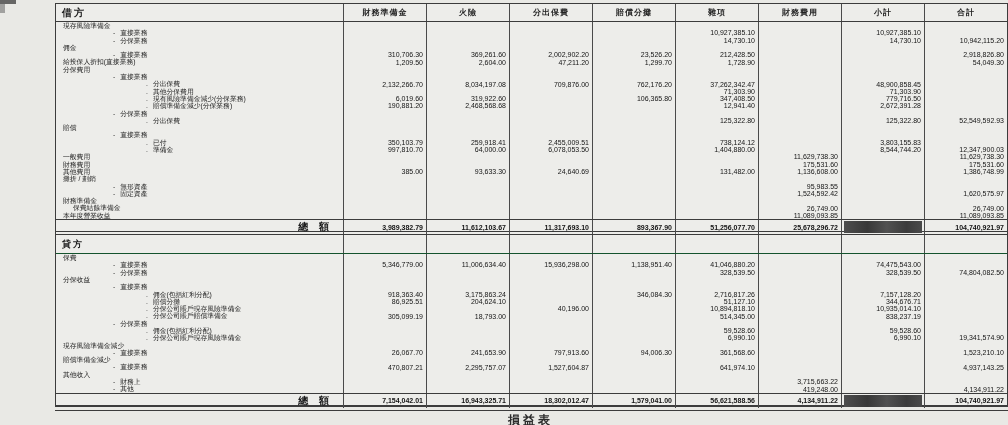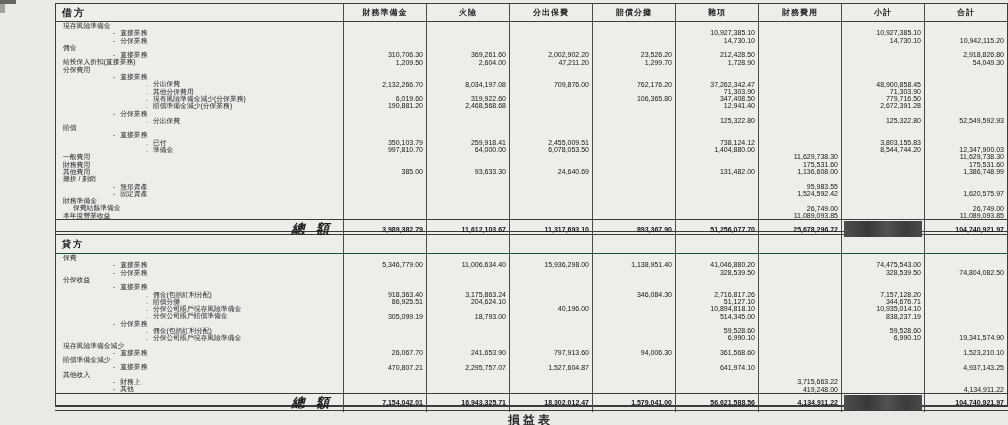--- a/index.html
+++ b/index.html
@@ -46,22 +46,22 @@
     font-size:7px;padding-right:3px;box-sizing:border-box;
     font-family:"Liberation Sans", sans-serif;color:#141414;
     white-space:nowrap;position:relative;
   }
 
   .total-row{
     display:grid;grid-template-columns:287px repeat(8,1fr);height:11px;
     border-top:1px solid #3c3c3c;border-bottom:1px solid #3c3c3c;align-items:center;
   }
   .total-row .tlabel{
-    font-size:13px;font-weight:bold;letter-spacing:4px;
-    display:flex;justify-content:flex-end;padding-right:10px;font-style:italic;
+    font-size:10px;font-weight:bold;letter-spacing:4px;
+    display:flex;justify-content:flex-end;padding-right:10px;
   }
   .total-row .vcell{font-weight:bold;font-size:7px;}
   .redact-block{
     position:absolute;left:2px;right:2px;top:1px;bottom:1px;
     background:linear-gradient(90deg,#4e4e4e,#383838 30%,#515151 55%,#3b3b3b 80%,#4a4a4a);
   }
 
   .credit-head{
     display:grid;grid-template-columns:287px repeat(8,1fr);height:18px;
     border-top:1px solid #3c3c3c;border-bottom:1px solid #14532d;margin-top:2px;

